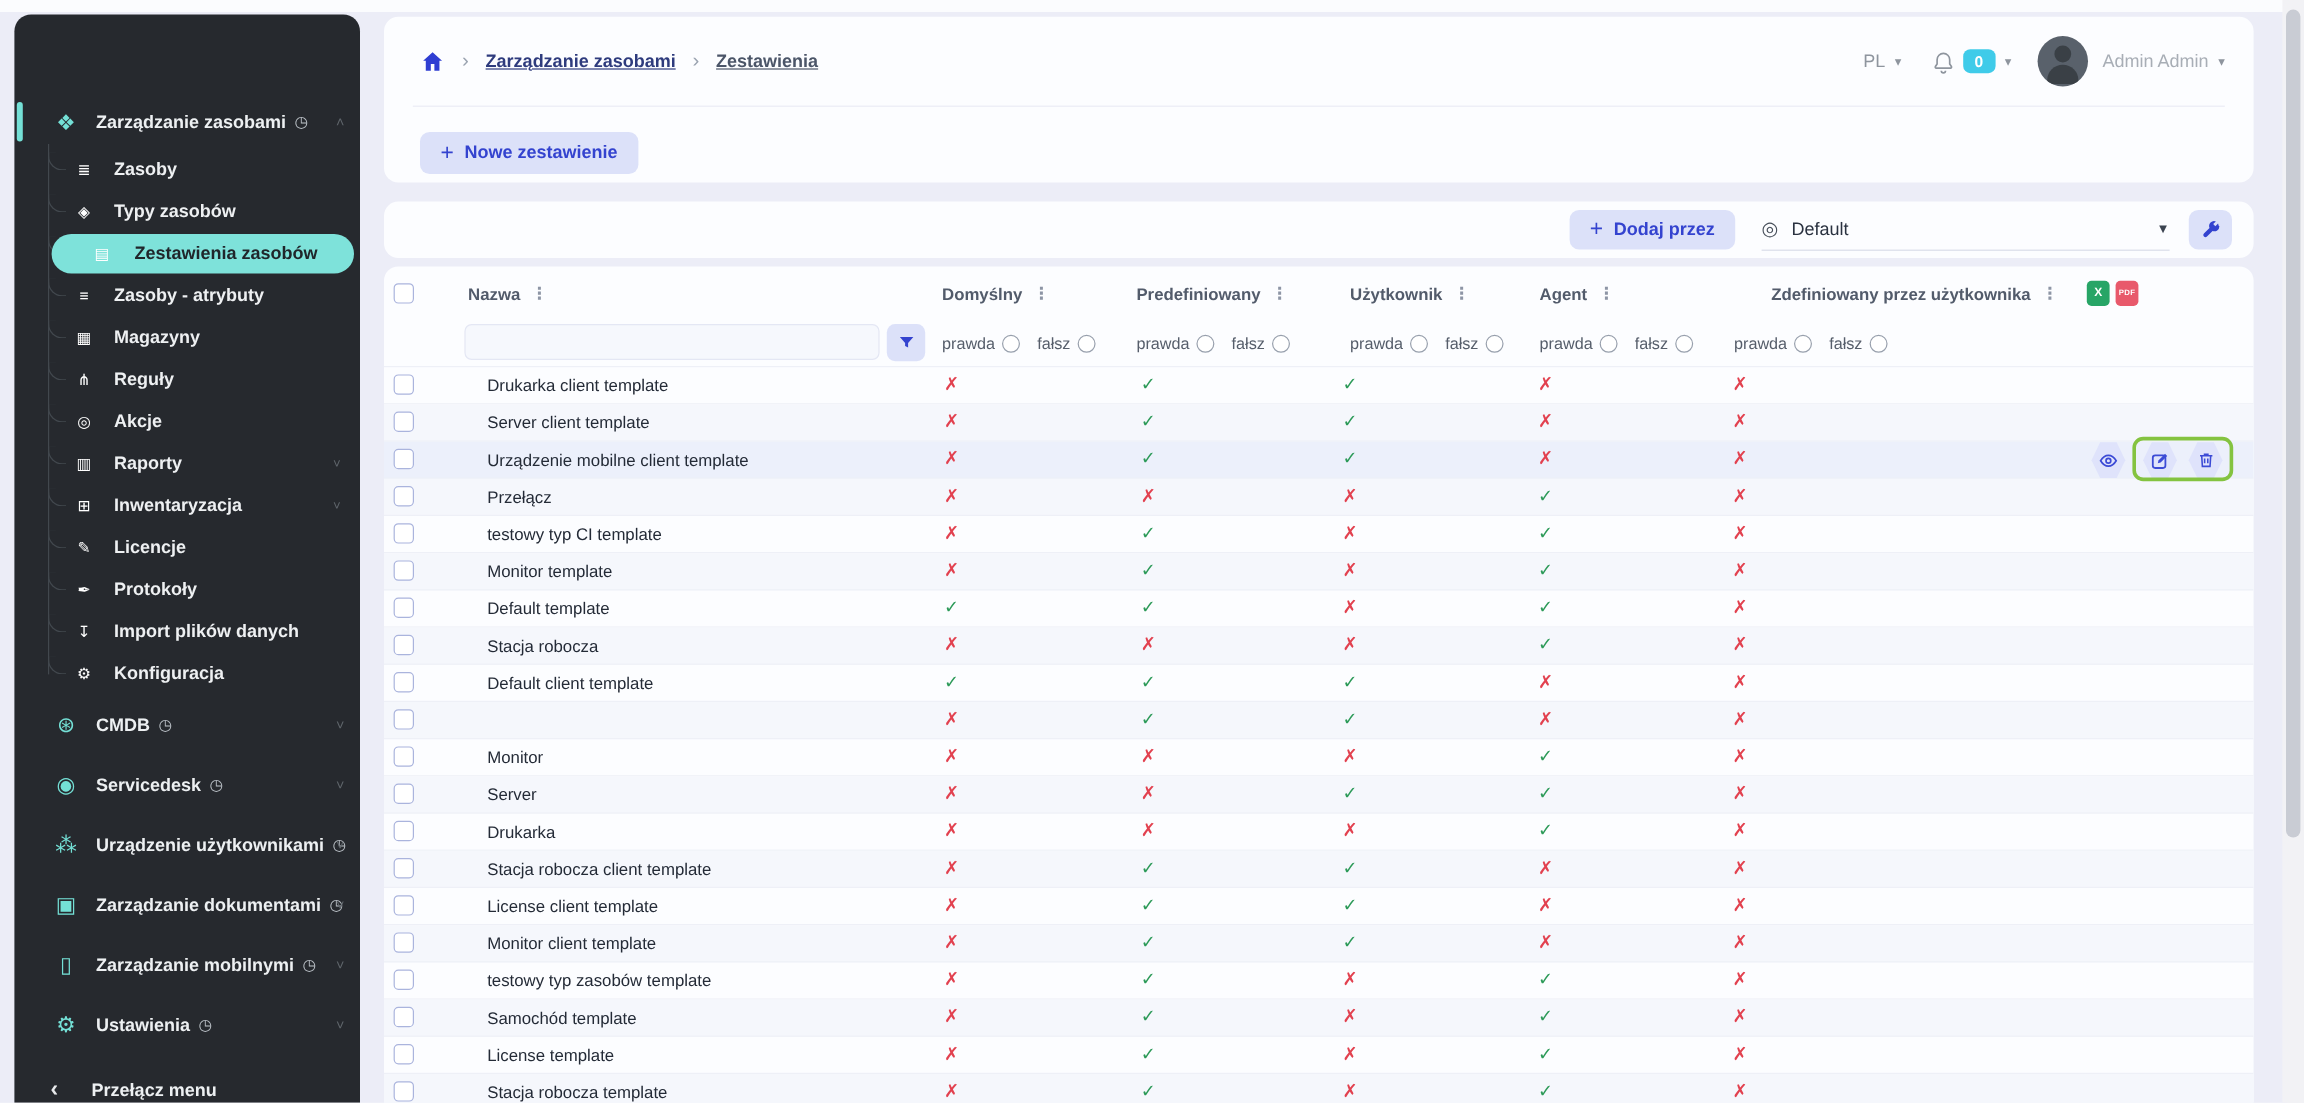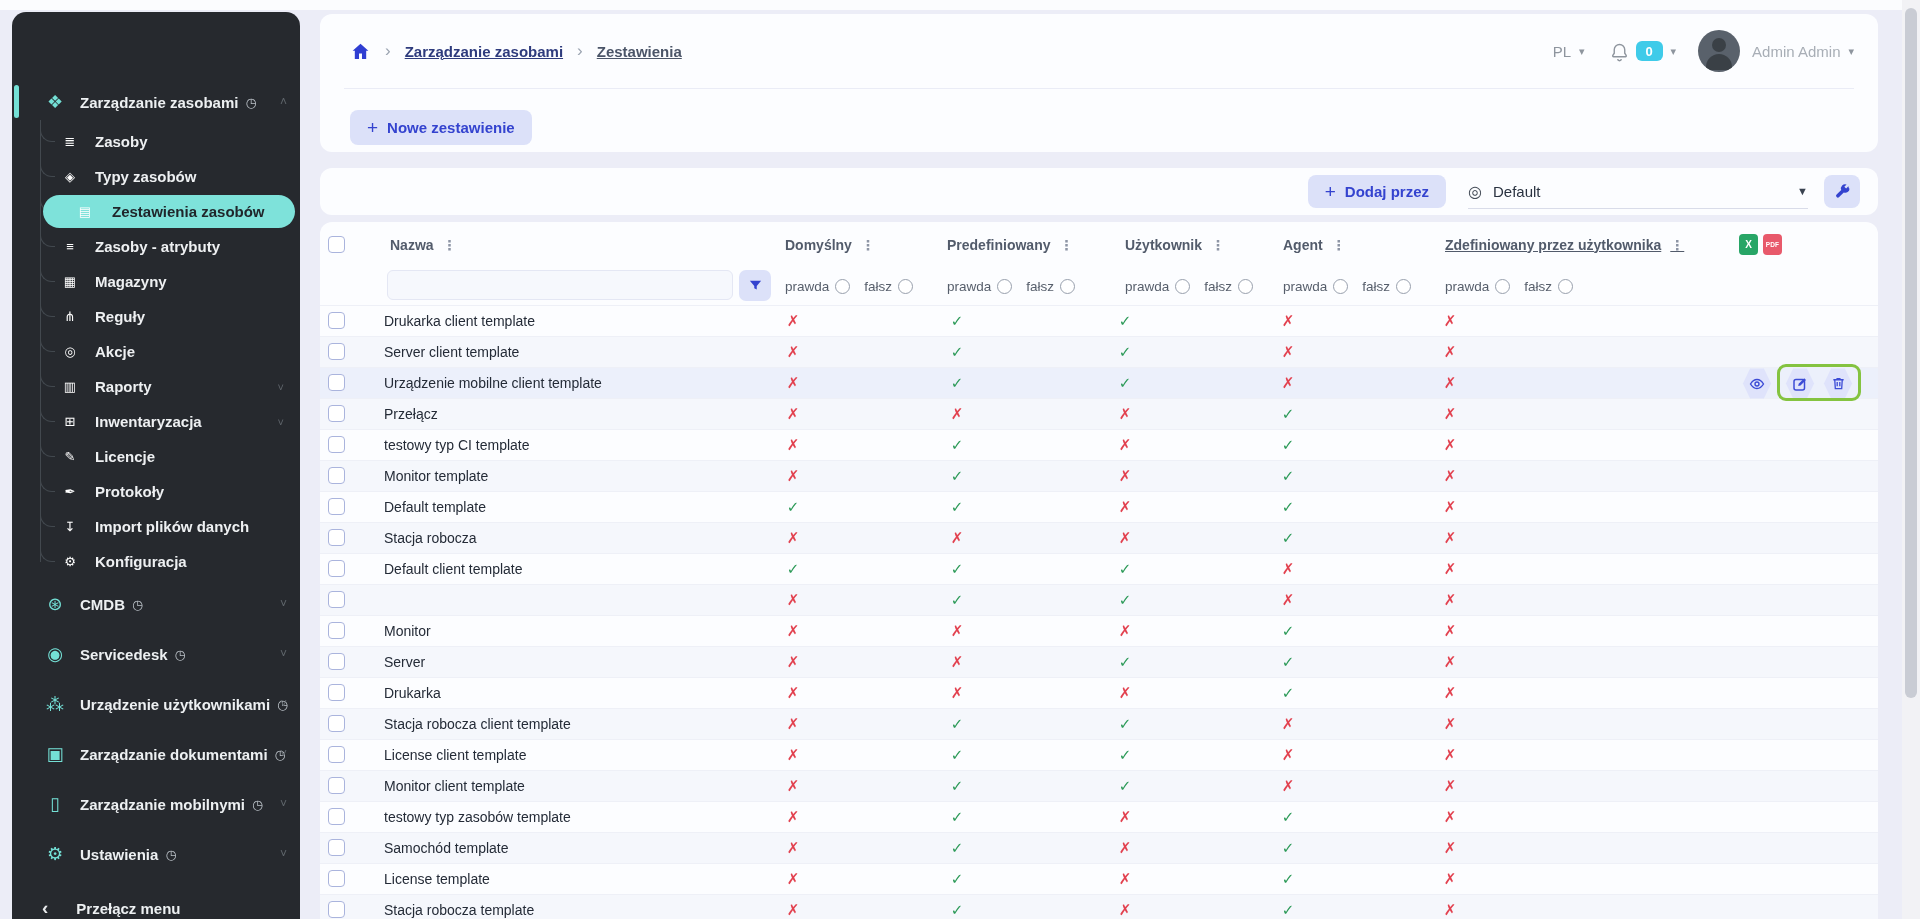--- a/index.html
+++ b/index.html
@@ -100,21 +100,21 @@
               display:flex;align-items:center;justify-content:center;cursor:pointer;}
   .fgroup{position:absolute;top:0;height:38px;display:flex;align-items:center;gap:6px;
           font-size:13.5px;color:#565e6b;white-space:nowrap;}
   .radio{display:inline-block;width:15px;height:15px;border:1.5px solid #98a0ad;border-radius:50%;
          background:#fff;cursor:pointer;box-sizing:border-box;margin-right:8px;}
   .tbody{position:absolute;left:0;top:83px;right:0;border-top:1px solid #eef0f7;}
   .trow{position:relative;height:31px;border-bottom:1px solid #eef0f7;box-sizing:border-box;cursor:pointer;}
   .trow.alt{background:#f5f7fc;}
   .trow.hov{background:#ecf0fb;}
   .trow .cb{position:absolute;left:8px;top:6px;}
-  .rname{position:absolute;left:64px;top:0;line-height:30px;font-size:14px;color:#242b37;white-space:nowrap;}
+  .rname{position:absolute;left:86px;top:0;line-height:30px;font-size:14px;color:#242b37;white-space:nowrap;}
   .mark{position:absolute;top:0;width:20px;line-height:30px;text-align:center;font-size:15px;font-weight:700;}
   .mark.ok{color:#2c9a58;}
   .mark.no{color:#e2414f;}
   .hex{position:absolute;top:0;width:30px;height:31px;background:#dfe3fb;display:flex;align-items:center;
        justify-content:center;cursor:pointer;
        clip-path:polygon(27% 2%,73% 2%,97% 50%,73% 98%,27% 98%,3% 50%);}
   .hl-box{position:absolute;left:1457px;top:-4px;width:84px;height:37px;border:3px solid #84c340;
           border-radius:9px;box-sizing:border-box;pointer-events:none;z-index:3;}
 
   
@@ -331,21 +331,21 @@
           <span class="kebab">⋮</span>
         </div>
         <div class="hcell" style="left: 805px;">
           <span>Użytkownik</span>
           <span class="kebab">⋮</span>
         </div>
         <div class="hcell" style="left: 963px;">
           <span>Agent</span>
           <span class="kebab">⋮</span>
         </div>
-        <div class="hcell" style="left: 1125px; text-decoration: underline;">
+        <div class="hcell" style="left: 1156px;">
           <span>Zdefiniowany przez użytkownika</span>
           <span class="kebab">⋮</span>
         </div>
       </div>
     <div class="tfilter" id="tfilter">
       <input class="name-filter" value="" style="">
       <span class="funnel-btn">
         <svg viewBox="0 0 24 24" width="15" height="15">
             <path fill="#3443cf" d="M3 4.5h18L14 12.6v5.9l-4-2v-3.9z"></path>
           </svg>

